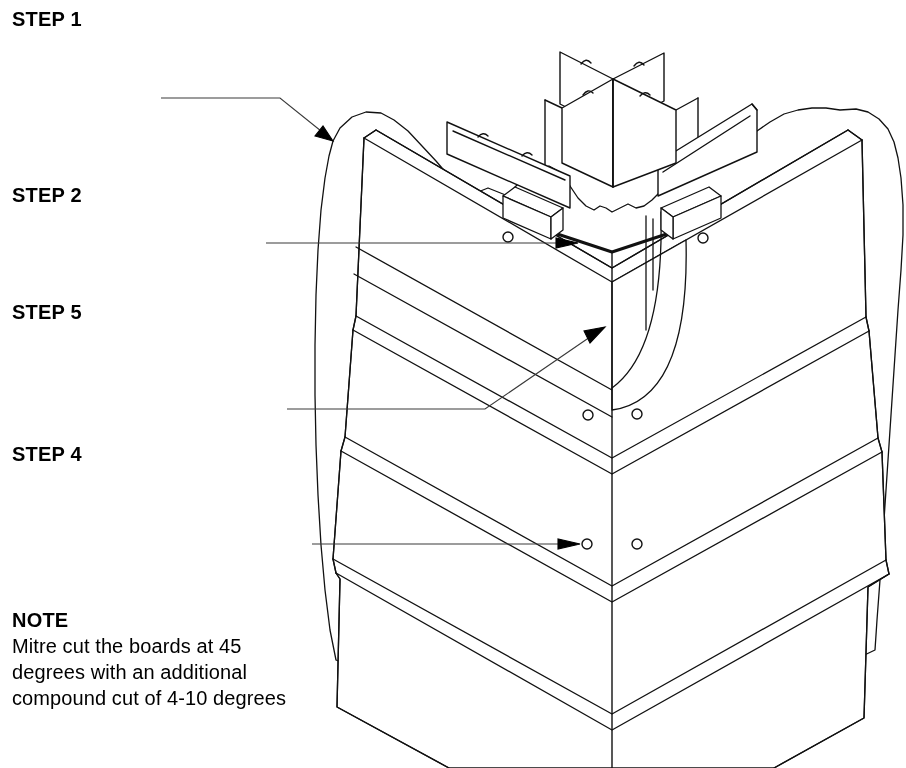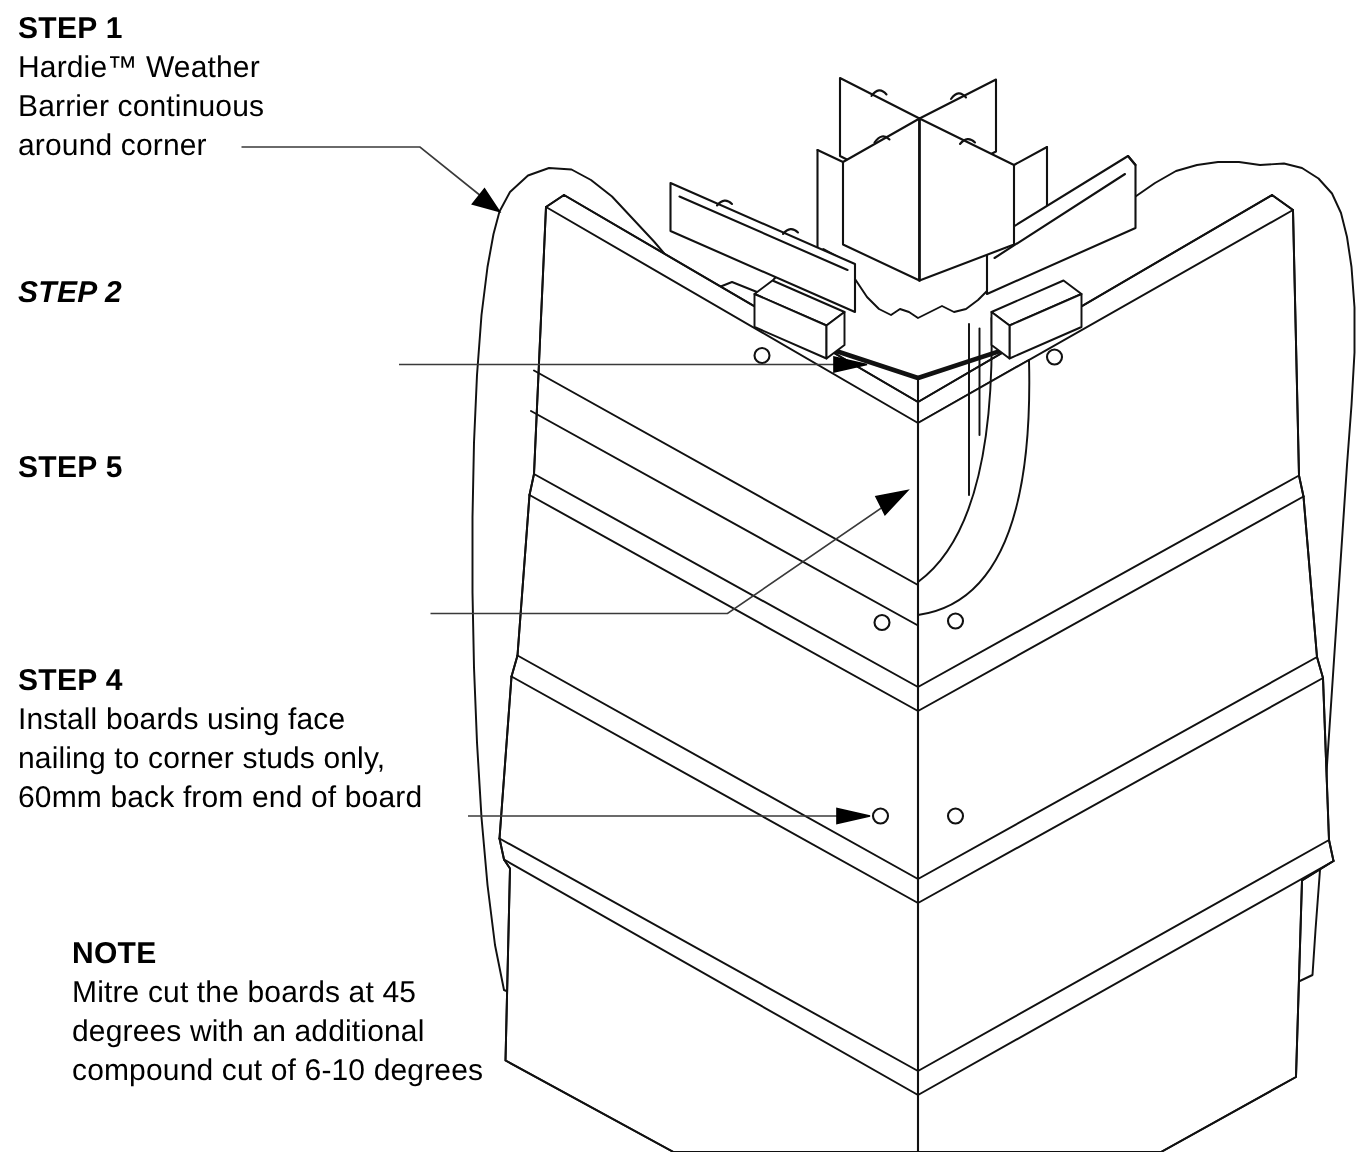--- a/index.html
+++ b/index.html
@@ -159,40 +159,34 @@
       </g>
       <g>
         <path d="M312,544 L560,544"></path>
         <path d="M580,544 L558,539 L558,549 Z" fill="#000000" stroke="#000000"></path>
       </g>
     </g>
   </svg>
 
   <div class="ann" style="top:6px;">
     <h3>STEP 1</h3>
-    <p>Hardie™ Weather
-Barrier continuous
-around corner</p>
   </div>
 
-  <div class="ann" style="top:182px;font-style:italic;">
+  <div class="ann" style="top:182px;">
     <h3>STEP 2</h3>
   </div>
 
   <div class="ann" style="top:299px;">
     <h3>STEP 5</h3>
   </div>
 
   <div class="ann" style="top:441px;">
     <h3>STEP 4</h3>
-    <p>Install boards using face
-nailing to corner studs only,
-60mm back from end of board</p>
   </div>
 
-  <div class="ann" style="top:623px;margin-left:36px;">
+  <div class="ann" style="top:607px;">
     <h3>NOTE</h3>
     <p>Mitre cut the boards at 45
 degrees with an additional
-compound cut of 6-10 degrees</p>
+compound cut of 4-10 degrees</p>
   </div>
 
 </div>
 
 </body></html>

